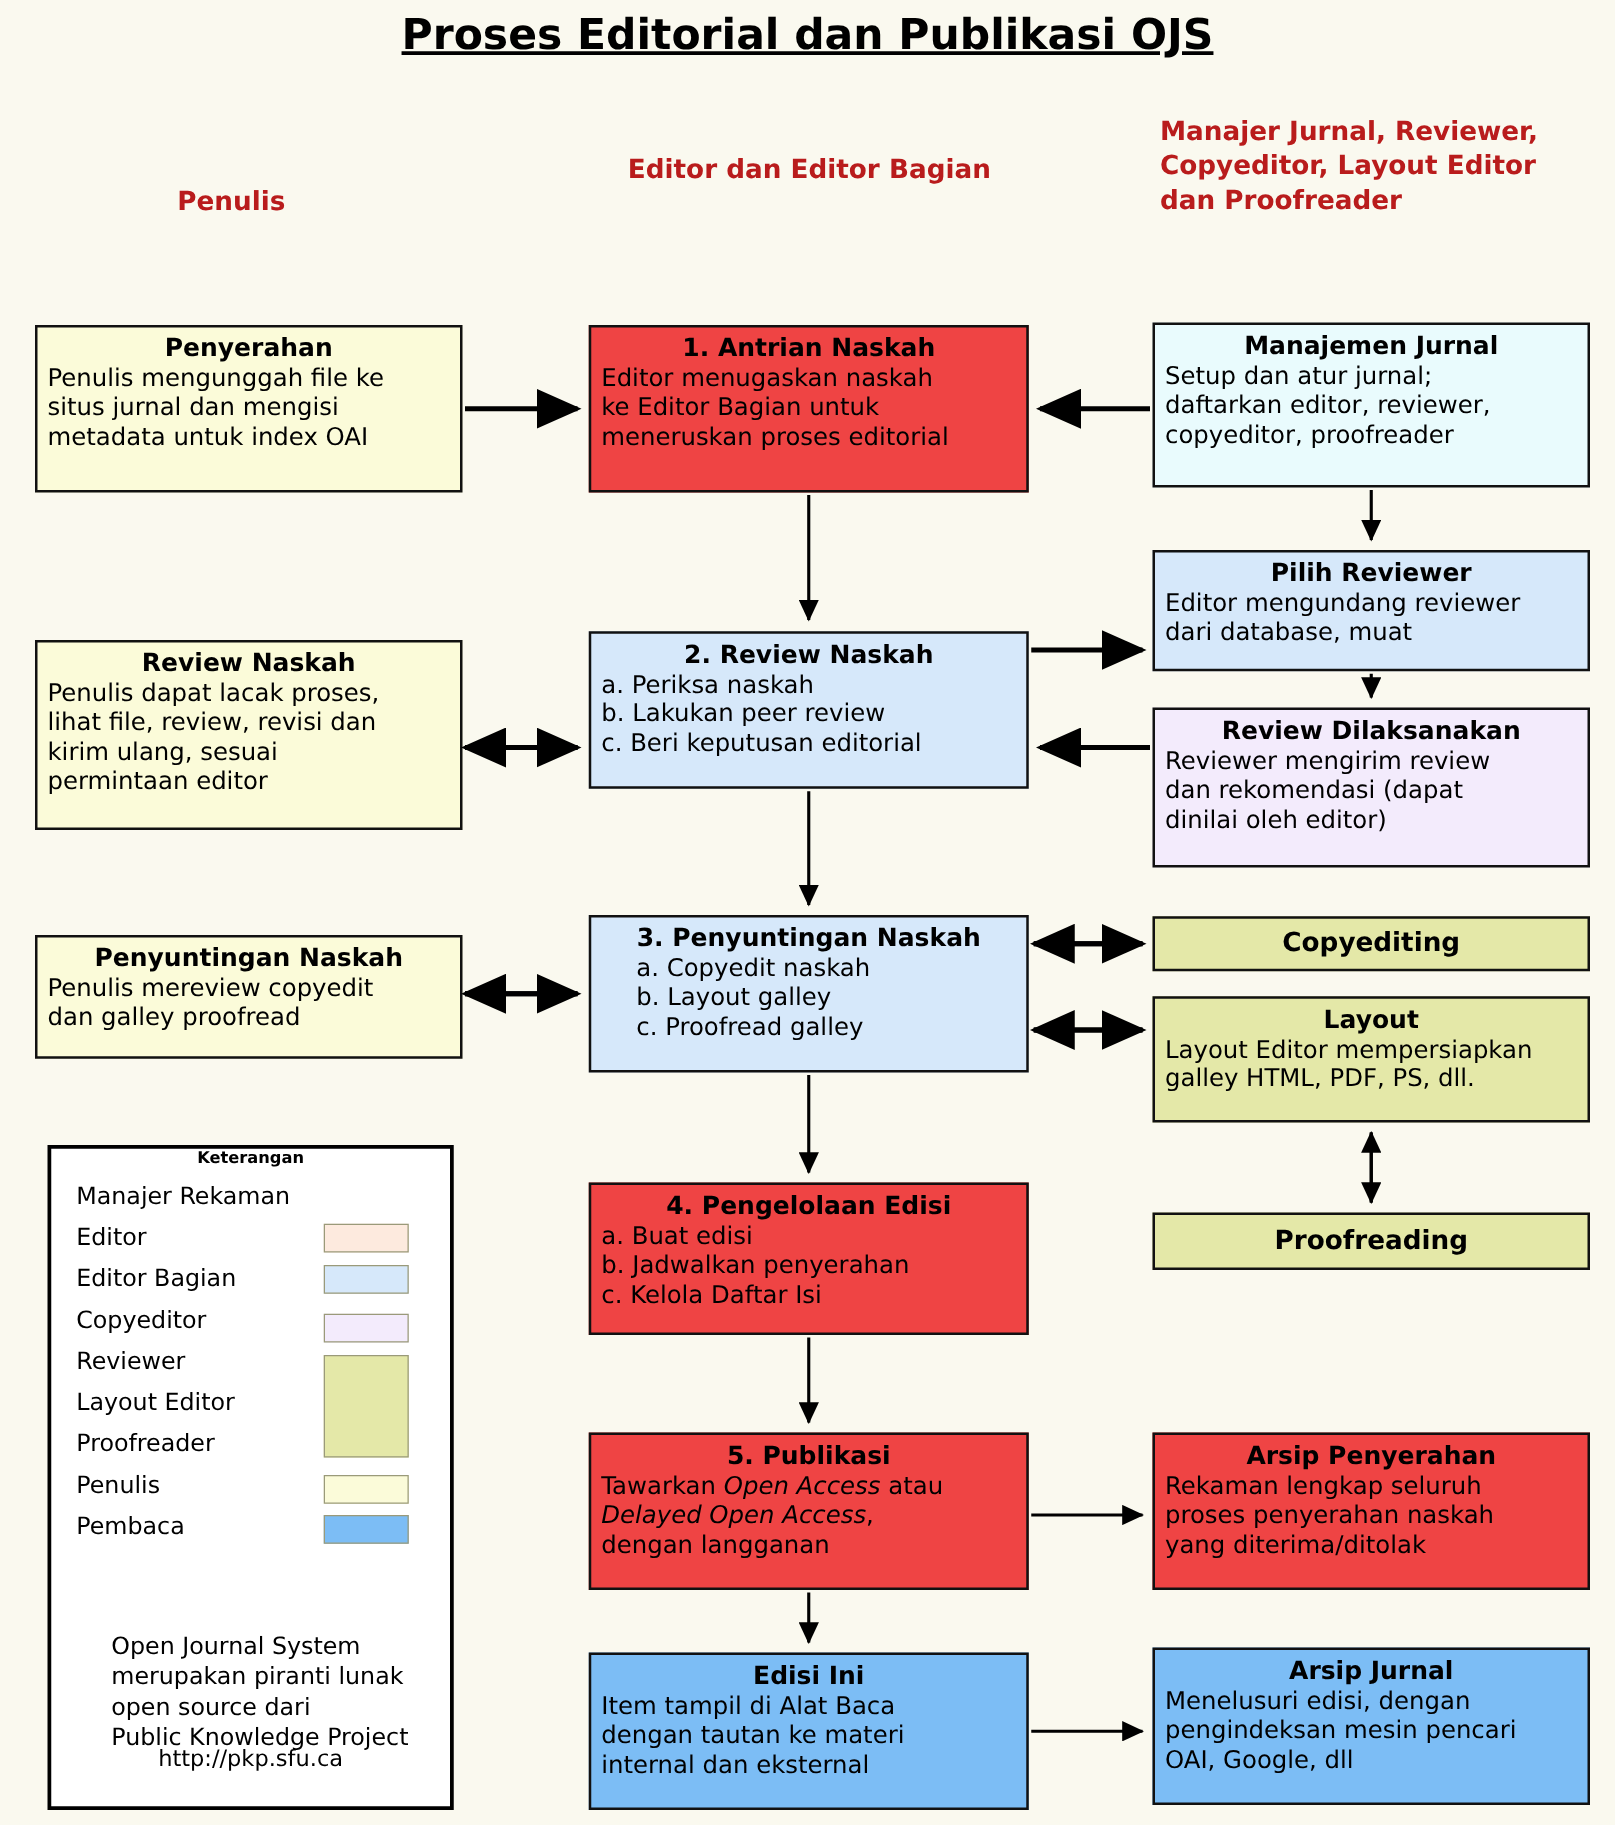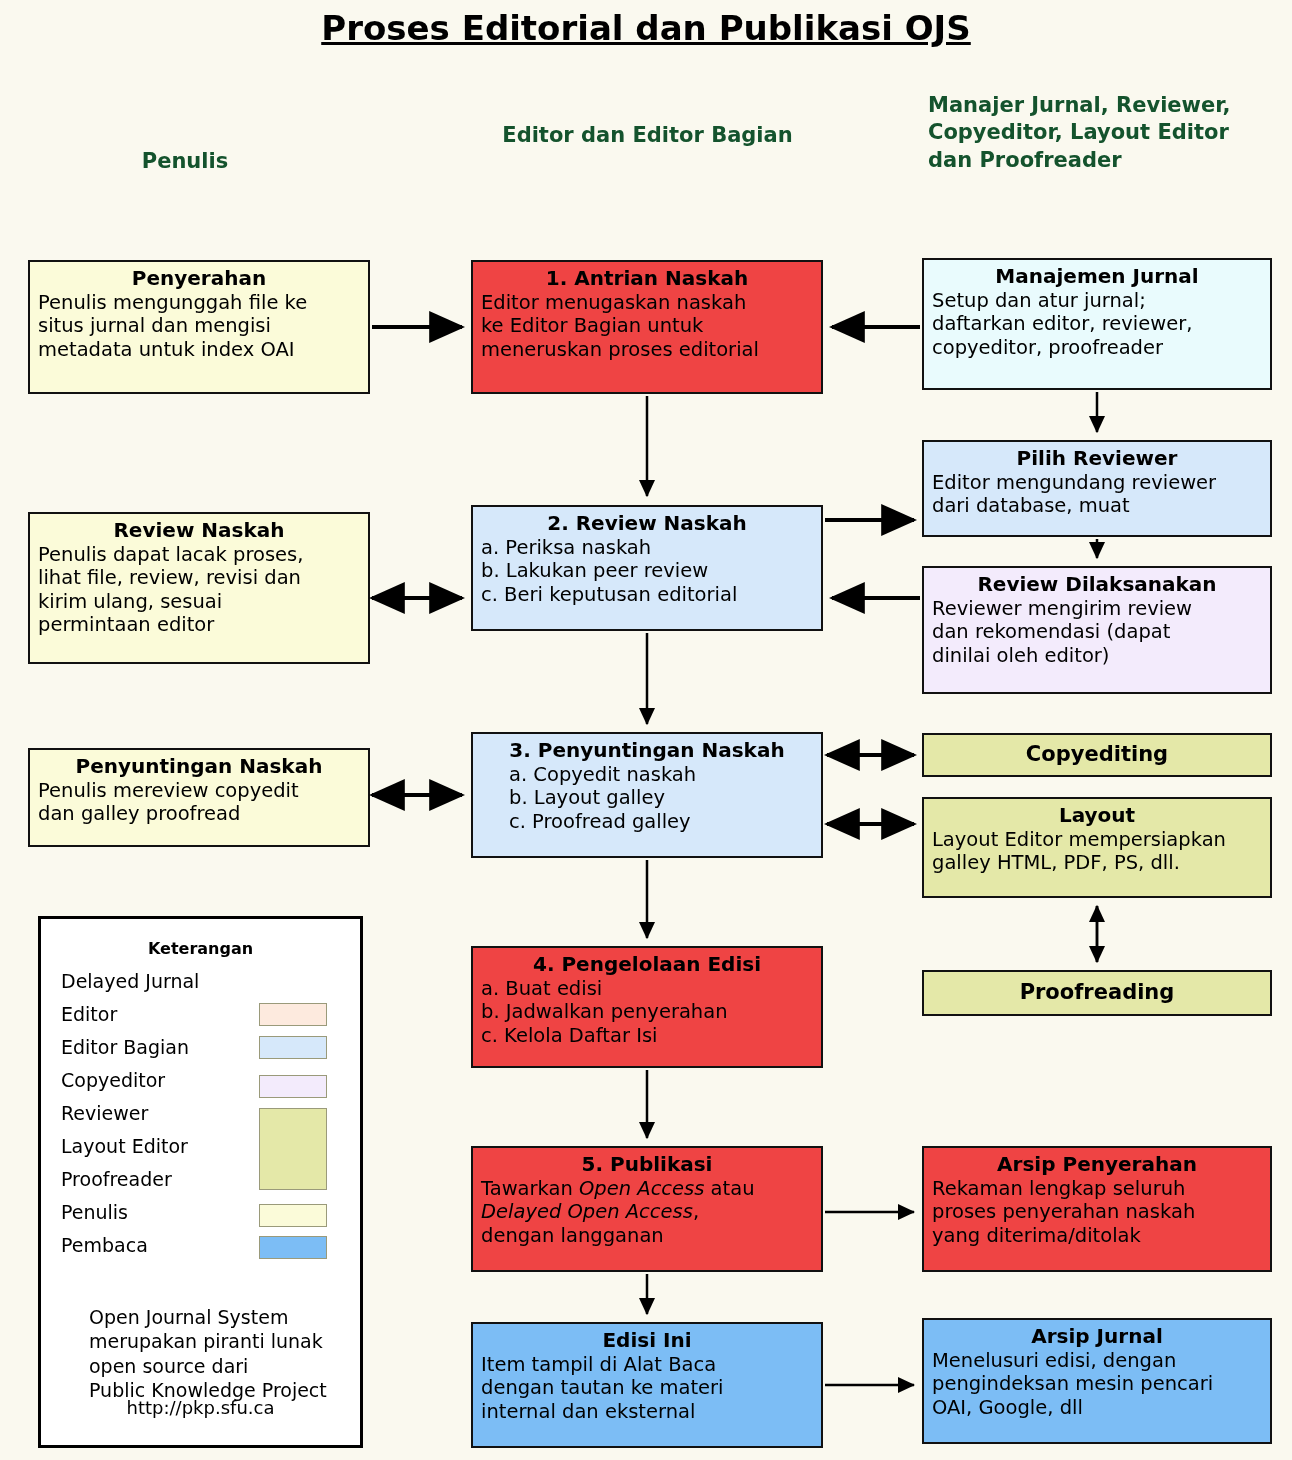--- a/index.html
+++ b/index.html
@@ -25,21 +25,21 @@
     font-size: 34px;
     font-weight: bold;
     color: #000;
     letter-spacing: 0px;
     text-decoration: underline;
   }
   .colhead {
     position: absolute;
     font-size: 21px;
     font-weight: bold;
-    color: #14532d;
+    color: #b91c1c;
     line-height: 1.30;
   }
   .box {
     position: absolute;
     box-sizing: border-box;
     border: 2px solid #111;
     color: #000;
     padding: 4px 8px 5px 8px;
     line-height: 1.20;
   }
@@ -77,22 +77,22 @@
   
   .legend {
     position: absolute;
     box-sizing: border-box;
     background: #ffffff;
     border: 3px solid #000;
   }
   .legend-title {
     text-align: center;
     font-weight: bold;
-    font-size: 16px;
-    margin-top: 20px;
+    font-size: 13px;
+    margin-top: 0;
   }
   .legend-rows {
     position: relative;
     margin-top: 6px;
     padding-left: 20px;
   }
   .legend-row {
     height: 33px;
     display: flex;
     align-items: center;
@@ -250,21 +250,21 @@
     <span class="bt">Arsip Jurnal</span>
     <span class="bb">Menelusuri edisi, dengan
 pengindeksan mesin pencari
 OAI, Google, dll</span>
   </div>
 
   <div class="legend" style="left:38px; top:916px; width:325px; height:532px;">
     <div class="legend-title">Keterangan</div>
     <div class="legend-rows">
       <div class="legend-row">
-          <span>Delayed Jurnal</span>
+          <span>Manajer Rekaman</span>
         </div>
       <div class="legend-row">
           <span>Editor</span>
         </div>
       <div class="legend-row">
           <span>Editor Bagian</span>
         </div>
       <div class="legend-row">
           <span>Copyeditor</span>
         </div>

